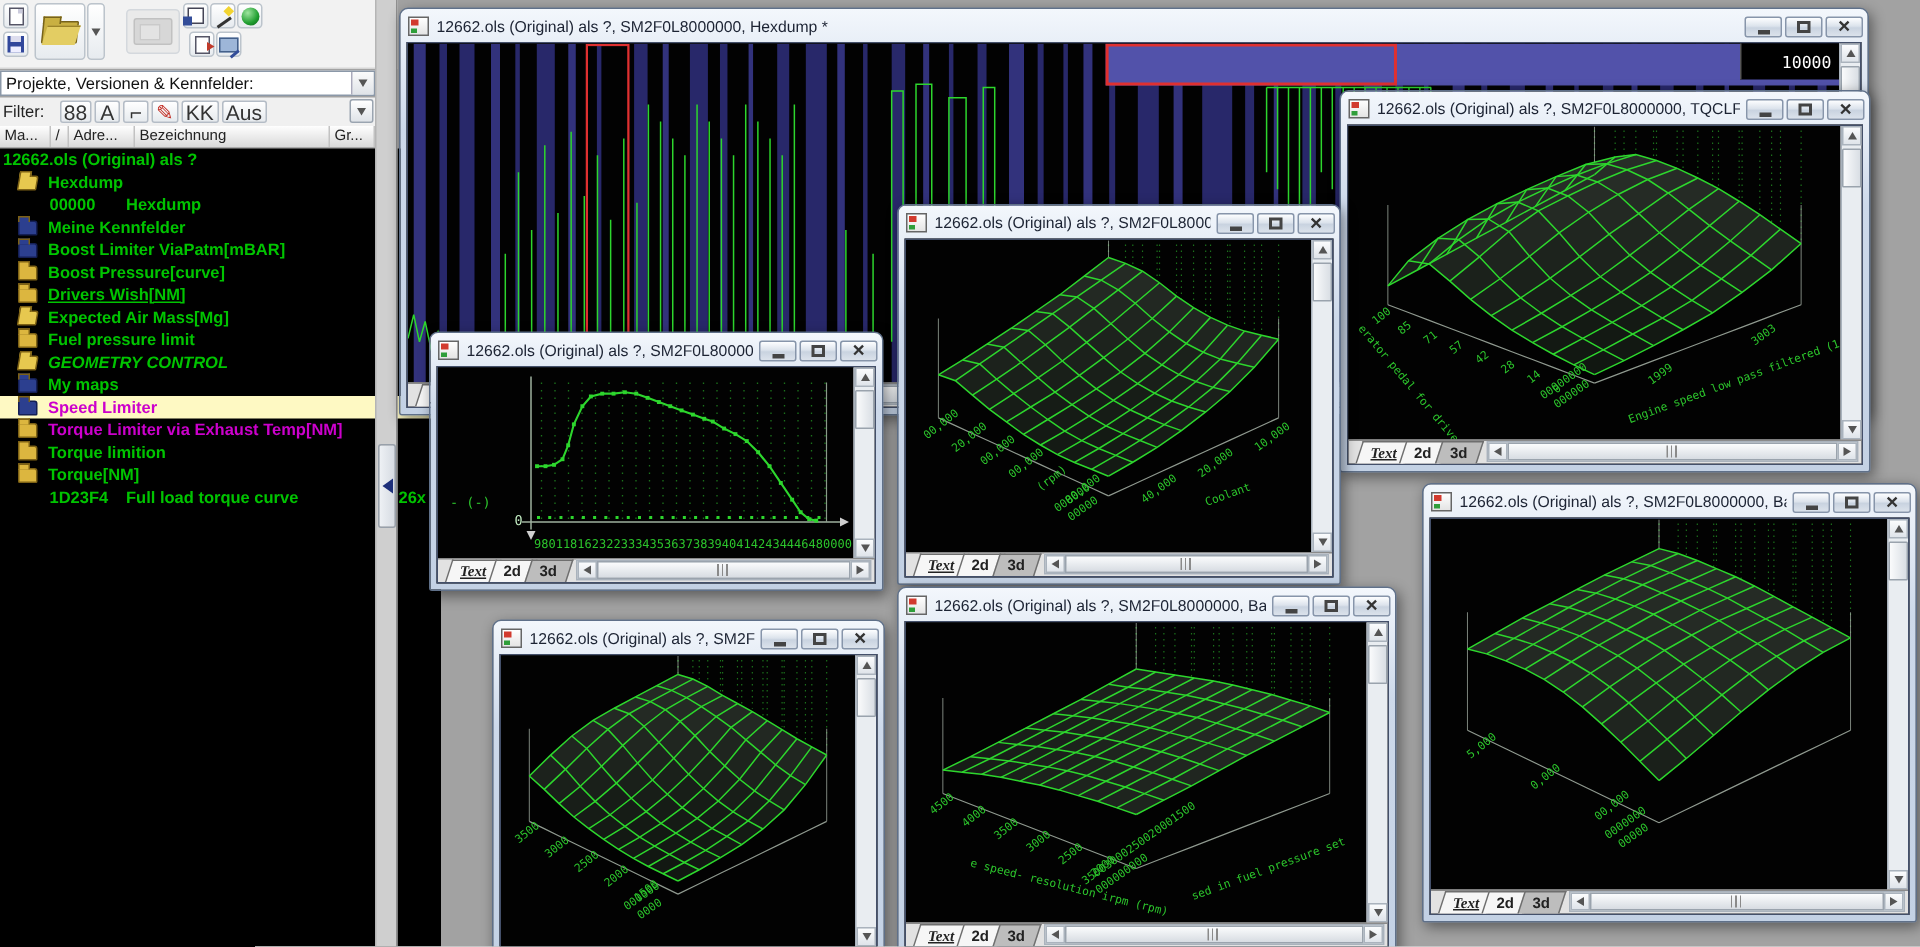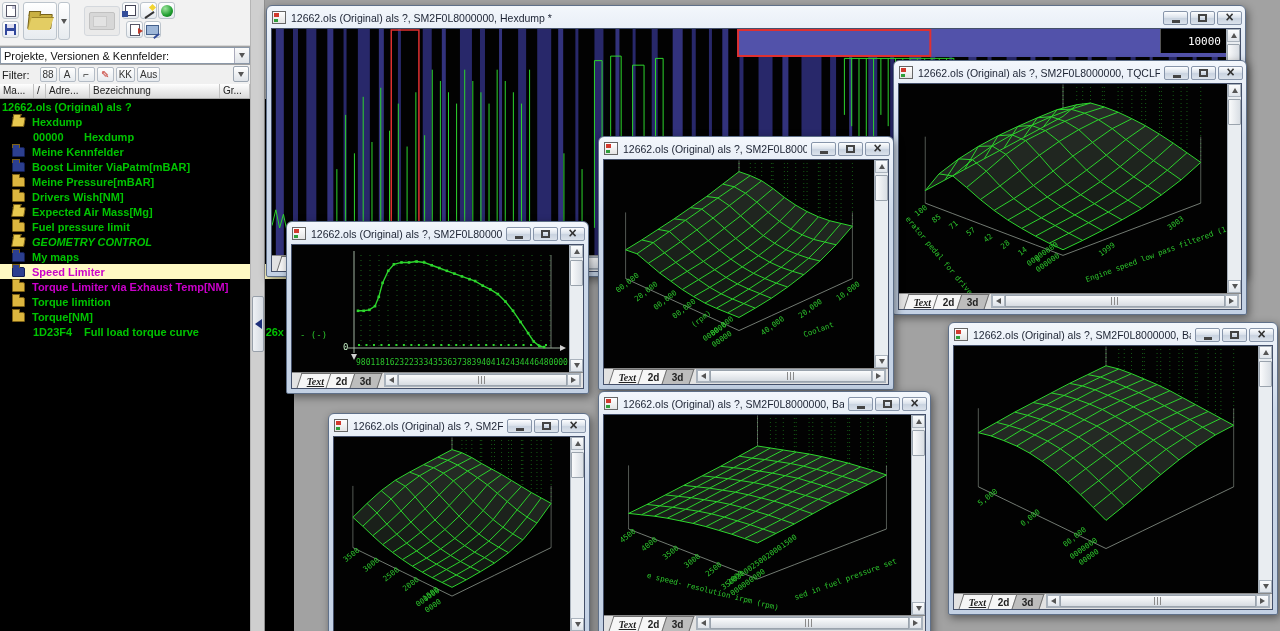--- a/index.html
+++ b/index.html
@@ -28,21 +28,21 @@
   .ic-wand::after{content:'';position:absolute;right:0;top:0;width:5px;height:5px;background:#f2d431;transform:rotate(45deg)}
   .ic-orb{width:12px;height:12px;border-radius:50%;background:radial-gradient(circle at 35% 30%,#9fe59f,#1f9e2f 60%,#0c5c18)}
   .ic-pexp{width:10px;height:12px;background:#fff;border:1px solid #556;position:relative}
   .ic-pexp::before{content:'';position:absolute;right:-4px;bottom:1px;border-top:3px solid transparent;border-bottom:3px solid transparent;border-left:5px solid #c03a2a}
   .ic-mon{width:13px;height:10px;background:#9db6d8;border:1px solid #44608a;position:relative}
   .ic-mon::before{content:'';position:absolute;right:-2px;bottom:-3px;width:7px;height:2px;background:#334d99;transform:rotate(-40deg)}
 
   #combo{position:absolute;left:0;top:47px;width:250px;height:17px;background:#fff;border:1px solid #8b98a8;display:flex;align-items:center;font-size:11px;color:#111;padding-left:3px}
   #combo .drop{margin-left:auto;width:15px;height:15px;background:linear-gradient(#fbfbfb,#dfe3e8);border-left:1px solid #aab;display:flex;align-items:center;justify-content:center}
   #filterrow{position:absolute;left:0;top:65px;width:250px;height:19px;background:#f0f0f0;display:flex;align-items:center;font-size:11px;color:#222;gap:2px;padding-left:2px}
-  .fbtn{height:15px;min-width:17px;padding:1px 2px;border:1px solid #b4bcc6;border-radius:2px;background:linear-gradient(#fff,#e6eaee);font-size:10px;display:flex;align-items:center;justify-content:center;color:#333}
+  .fbtn{height:15px;min-width:17px;padding:1px 2px;border:1px solid #b4bcc6;border-radius:2px;background:linear-gradient(#fff,#e6eaee);font-size:14px;display:flex;align-items:center;justify-content:center;color:#333}
   #filterdrop{position:absolute;right:1px;top:1px;width:16px;height:16px;border:1px solid #9aa4b0;border-radius:2px;background:linear-gradient(#fff,#dfe3e8);display:flex;align-items:center;justify-content:center}
   #colhdr{position:absolute;left:0;top:84px;width:250px;height:15px;background:linear-gradient(#fefefe,#d9d9d9);display:flex;font-size:10px;color:#222;border-bottom:1px solid #aaa}
   .colh{border-right:1px solid #c2c2c2;padding:1px 3px;white-space:nowrap;overflow:hidden}
   #treewrap{position:absolute;left:0;top:99px;width:294px;bottom:0;background:#000;overflow:hidden}
   .trow{display:flex;align-items:center;height:15px;font-size:11px;font-weight:bold;white-space:nowrap;padding-left:2px}
   .trow.sel{background:#fef9c3}
   .fold{width:13px;height:10px;background:#dcb63f;border:1px solid #7d6115;border-radius:1px 2px 1px 1px;position:relative;flex:none;margin-left:10px;margin-right:7px}
   .fold::before{content:'';position:absolute;top:-4px;left:-1px;width:6px;height:3px;background:inherit;border:1px solid #7d6115;border-bottom:none}
   .fold.open{transform:skewX(-10deg);background:#e7c84f}
   .fold.dark{background:#2c3f8f;border-color:#141f55}
@@ -172,25 +172,25 @@
         <div class="trow">
           <span class="fold dark"></span>
           <span class="tlabel" style="color: rgb(0, 196, 0);">Meine Kennfelder</span>
         </div>
         <div class="trow">
           <span class="fold dark"></span>
           <span class="tlabel" style="color: rgb(0, 196, 0);">Boost Limiter ViaPatm[mBAR]</span>
         </div>
         <div class="trow">
           <span class="fold"></span>
-          <span class="tlabel" style="color: rgb(0, 196, 0);">Meine Pressure[mBAR]</span>
+          <span class="tlabel" style="color: rgb(0, 196, 0);">Boost Pressure[curve]</span>
         </div>
         <div class="trow">
           <span class="fold"></span>
-          <span class="tlabel" style="color: rgb(0, 196, 0);">Drivers Wish[NM]</span>
+          <span class="tlabel" style="color: rgb(0, 196, 0); text-decoration: underline;">Drivers Wish[NM]</span>
         </div>
         <div class="trow">
           <span class="fold open"></span>
           <span class="tlabel" style="color: rgb(0, 196, 0);">Expected Air Mass[Mg]</span>
         </div>
         <div class="trow">
           <span class="fold"></span>
           <span class="tlabel" style="color: rgb(0, 196, 0);">Fuel pressure limit</span>
         </div>
         <div class="trow">

